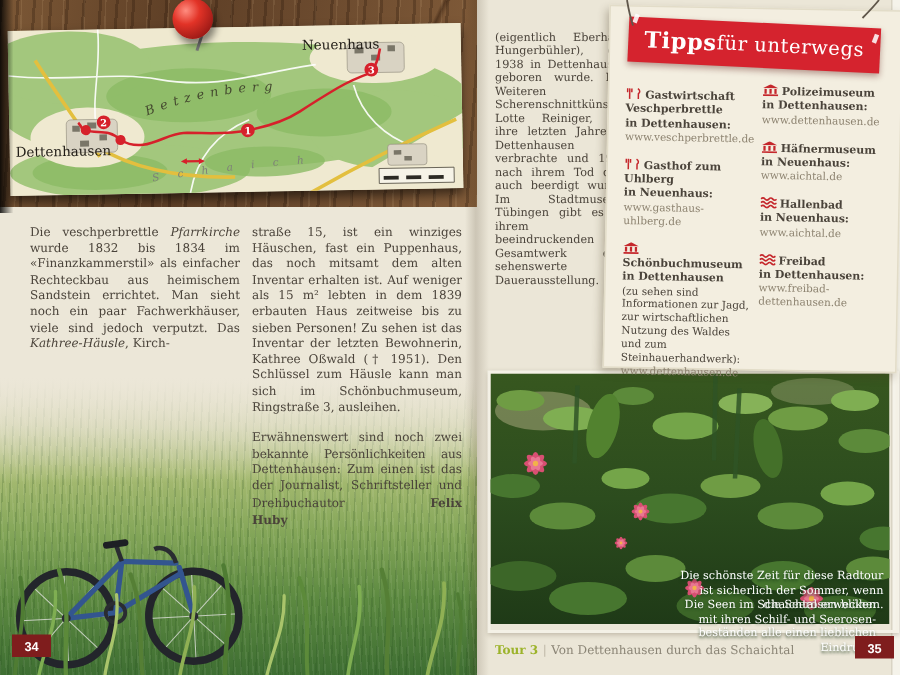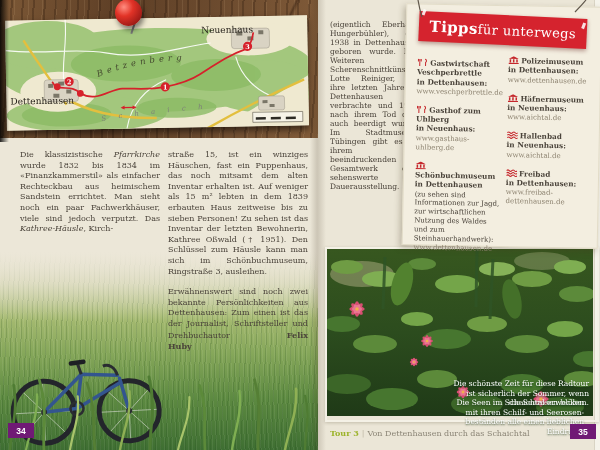--- a/index.html
+++ b/index.html
@@ -45,21 +45,21 @@
       linear-gradient(180deg,#e0dcc4 0%,#c6cb9c 14%,#a7bb72 32%,#84a659 52%,#5d8a41 74%,#3e6e32 100%);}
   .meadow-fade{position:absolute;left:0;top:0;width:100%;height:70px;
     background:linear-gradient(180deg,#ece7d8 0%,rgba(236,231,216,.65) 45%,rgba(236,231,216,0) 100%);}
   .bike{position:absolute;left:-4px;bottom:-4px;transform:rotate(-3deg);}
   .grass-fg{position:absolute;left:0;bottom:0;}
 
   .photo-cap{position:absolute;color:#fff;font-size:7.5px;line-height:9.6px;text-align:right;
     text-shadow:0 1px 2px rgba(20,50,20,.85);z-index:4;margin-top:20px;}
   #cap-left{right:16px;top:378px;width:160px;}
 
-  .pagebadge{position:absolute;width:26px;height:15px;background:#701a75;color:#fff;
+  .pagebadge{position:absolute;width:26px;height:15px;background:#7f1d1d;color:#fff;
     font-family:"Liberation Sans",sans-serif;font-weight:bold;font-size:8.5px;
     display:flex;align-items:center;justify-content:center;z-index:6;}
   #badge34{left:8px;top:423px;}
   #badge35{left:570px;top:424px;}
 
   
   .right-bg{position:absolute;left:318px;top:0;width:282px;height:450px;background:#ebe6d7;}
   .gutter{position:absolute;left:310px;top:0;width:16px;height:450px;z-index:4;pointer-events:none;
     background:linear-gradient(90deg, rgba(0,0,0,0) 0%, rgba(60,45,25,.18) 45%, rgba(0,0,0,0) 100%);}
   .page-edge{position:absolute;left:594px;top:0;width:6px;height:450px;background:#f5f3ea;
@@ -200,21 +200,21 @@
 
   <div class="pin">
     <div class="needle"></div>
     <div class="ball"></div>
   </div>
 
   <div class="paper-left"></div>
   <div class="scan-edge"></div>
 
   <div class="bodycol" id="col1">
-    <p><span>Die klassizistische </span><span class="it">Pfarrkirche</span><span> wurde 1832 bis 1834 im «Finanzkammerstil» als einfacher Rechteckbau aus heimischem Sandstein errichtet. Man sieht noch ein paar Fachwerkhäuser, viele sind jedoch verputzt. Das </span><span class="it">Kathree-Häusle</span><span>, Kirch-</span></p>
+    <p><span>Die veschperbrettle </span><span class="it">Pfarrkirche</span><span> wurde 1832 bis 1834 im «Finanzkammerstil» als einfacher Rechteckbau aus heimischem Sandstein errichtet. Man sieht noch ein paar Fachwerkhäuser, viele sind jedoch verputzt. Das </span><span class="it">Kathree-Häusle</span><span>, Kirch-</span></p>
   </div>
   <div class="bodycol" id="col2">
     <p><span>straße 15, ist ein winziges Häuschen, fast ein Puppenhaus, das noch mitsamt dem alten Inventar erhalten ist. Auf weniger als 15 m² lebten in dem 1839 erbauten Haus zeitweise bis zu sieben Personen! Zu sehen ist das Inventar der letzten Bewohnerin, Kathree Oßwald († 1951). Den Schlüssel zum Häusle kann man sich im Schönbuchmuseum, Ringstraße 3, ausleihen.</span></p>
     <p><span>Erwähnenswert sind noch zwei bekannte Persönlichkeiten aus Dettenhausen: Zum einen ist das der Journalist, Schriftsteller und Drehbuchautor </span><span class="bd">Felix Huby</span></p>
   </div>
 
   <div class="meadow">
     <div class="meadow-fade"></div>
     <svg class="bike" width="180" height="130" viewBox="0 0 180 130">
       <g stroke="#d8dcd4" stroke-width=".7" opacity=".85">

